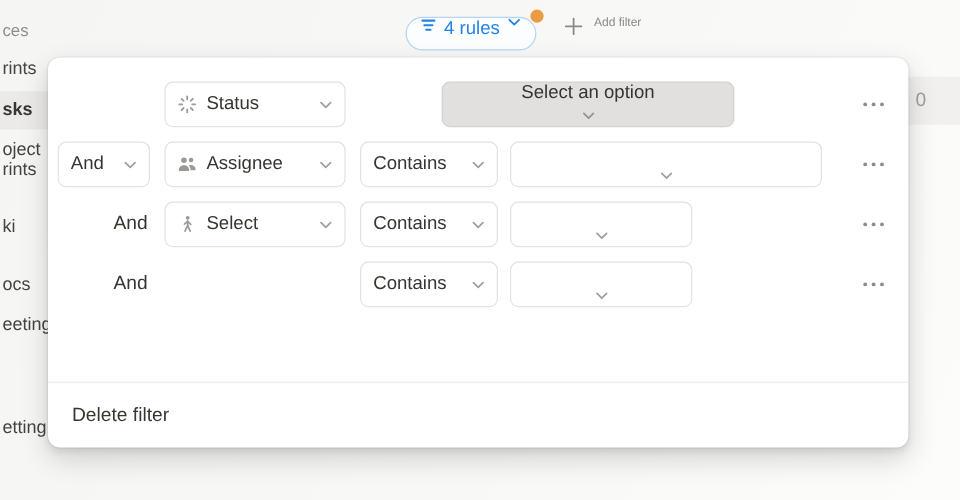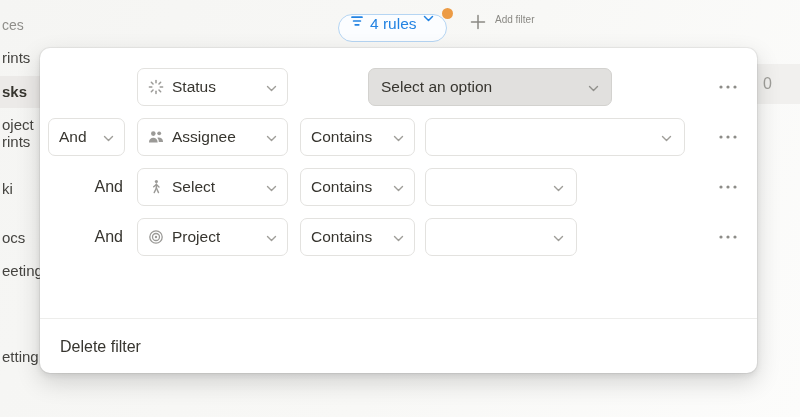--- a/index.html
+++ b/index.html
@@ -41,21 +41,21 @@
   .frow { position:absolute; left:0; width:100%; height:38px; }
   .connector { position:absolute; left:8px; width:77px; height:38px; display:flex;
                align-items:center; justify-content:flex-end; padding-right:2px;
                font-size:16px; color:#37352f; }
   .ctl { position:absolute; height:38px; display:flex; align-items:center;
          background:#fff; border:1px solid #e3e2df; border-radius:7px;
          font-size:15.5px; color:#37352f; cursor:pointer; padding:0 10px; }
   .ctl .lbl { white-space:nowrap; overflow:hidden; }
   .ctl.prop { left:97px; width:151px; gap:8px; }
   .ctl.prop .spacer, .spacer { flex:1; }
-  .ctl.val { padding:0 12px; }
+  .ctl.val { padding:0 12px;flex-direction:column; }
   .ctl.val.sel-bg { background:#e1e0de; border-color:#d3d2cf; }
   .more { position:absolute; left:670px; width:36px; height:38px; display:flex;
           align-items:center; justify-content:center; cursor:pointer; border:none;
           background:transparent; }
   .chev { flex:none; }
   .picon { flex:none; display:flex; align-items:center; }
 
   .add-rule { position:absolute; left:8px; top:228px; height:30px; display:flex;
               align-items:center; gap:12px; padding:0 12px; color:#82817d;
               font-size:16px; cursor:pointer; background:transparent; border:none; }
@@ -258,36 +258,20 @@
         <svg width="18" height="4" viewBox="0 0 18 4">
             <circle cx="2" cy="2" r="1.6" fill="#8d8c88"></circle>
             <circle cx="9" cy="2" r="1.6" fill="#8d8c88"></circle>
             <circle cx="16" cy="2" r="1.6" fill="#8d8c88"></circle>
           </svg>
       </button>
     </div>
 
     <div class="frow" style="top:170px">
       <span class="connector">And</span>
-      <button class="ctl prop">
-        <span class="picon">
-          <svg width="16" height="16" viewBox="0 0 16 16" fill="none">
-              <circle cx="8" cy="8" r="6.2" stroke="#9b9a97" stroke-width="1.3"></circle>
-              <circle cx="8" cy="8" r="3.5" stroke="#9b9a97" stroke-width="1.3"></circle>
-              <circle cx="8" cy="8" r="1.2" fill="#9b9a97"></circle>
-            </svg>
-        </span>
-        <span class="lbl">Project</span>
-        <span class="spacer"></span>
-        <span class="chev">
-          <svg width="11" height="7" viewBox="0 0 11 7">
-              <path d="M1.5 1.5l4 4 4-4" fill="none" stroke="#9f9e99" stroke-width="1.4" stroke-linecap="round" stroke-linejoin="round"></path>
-            </svg>
-        </span>
-      </button>
       <button class="ctl op" style="left:260px;width:115px">
         <span class="lbl">Contains</span>
         <span class="spacer"></span>
         <span class="chev">
           <svg width="11" height="7" viewBox="0 0 11 7">
               <path d="M1.5 1.5l4 4 4-4" fill="none" stroke="#9f9e99" stroke-width="1.4" stroke-linecap="round" stroke-linejoin="round"></path>
             </svg>
         </span>
       </button>
       <button class="ctl val" style="left:385px;width:152px">

